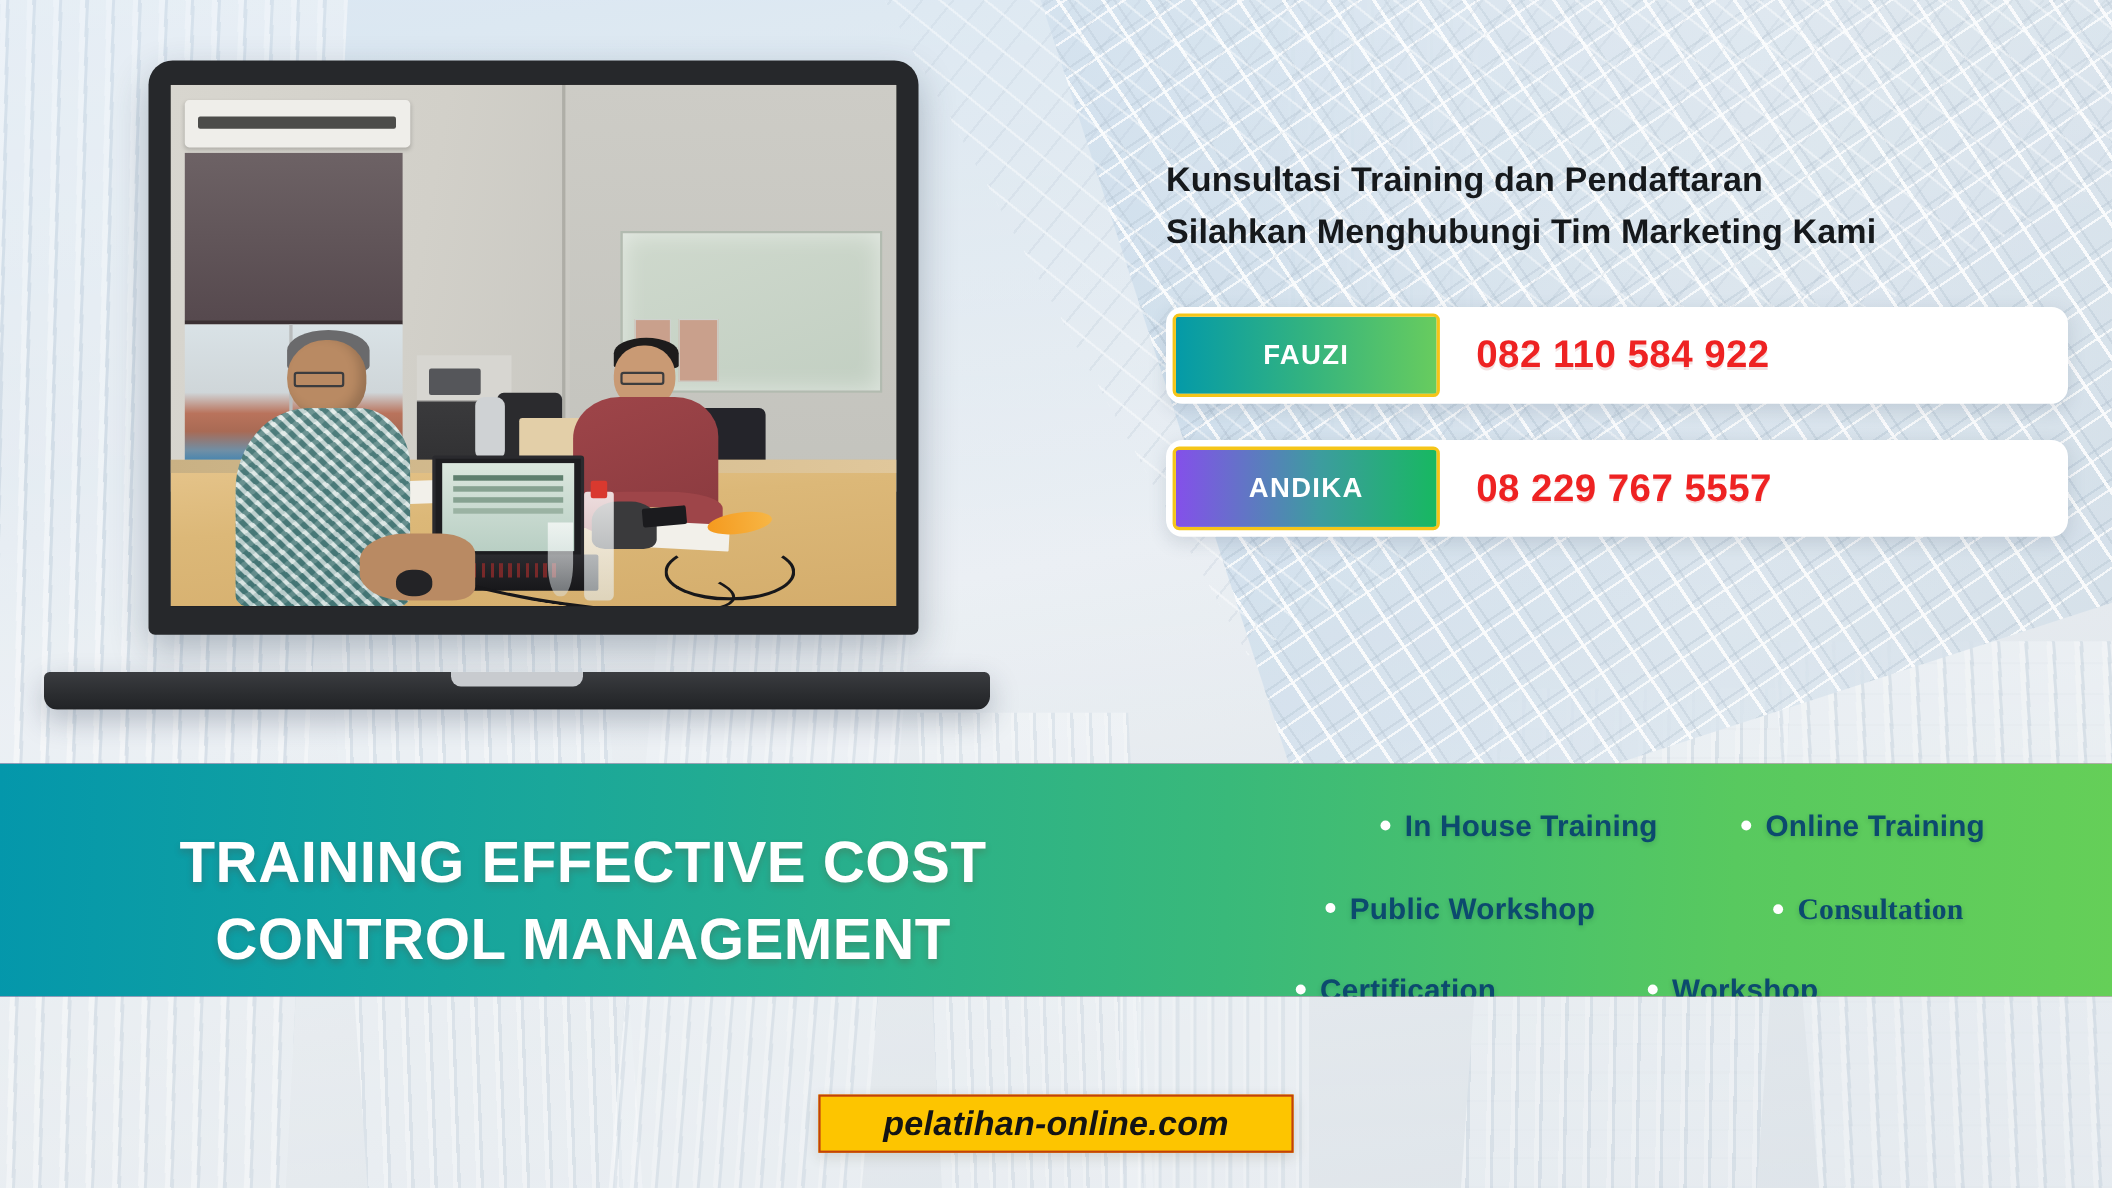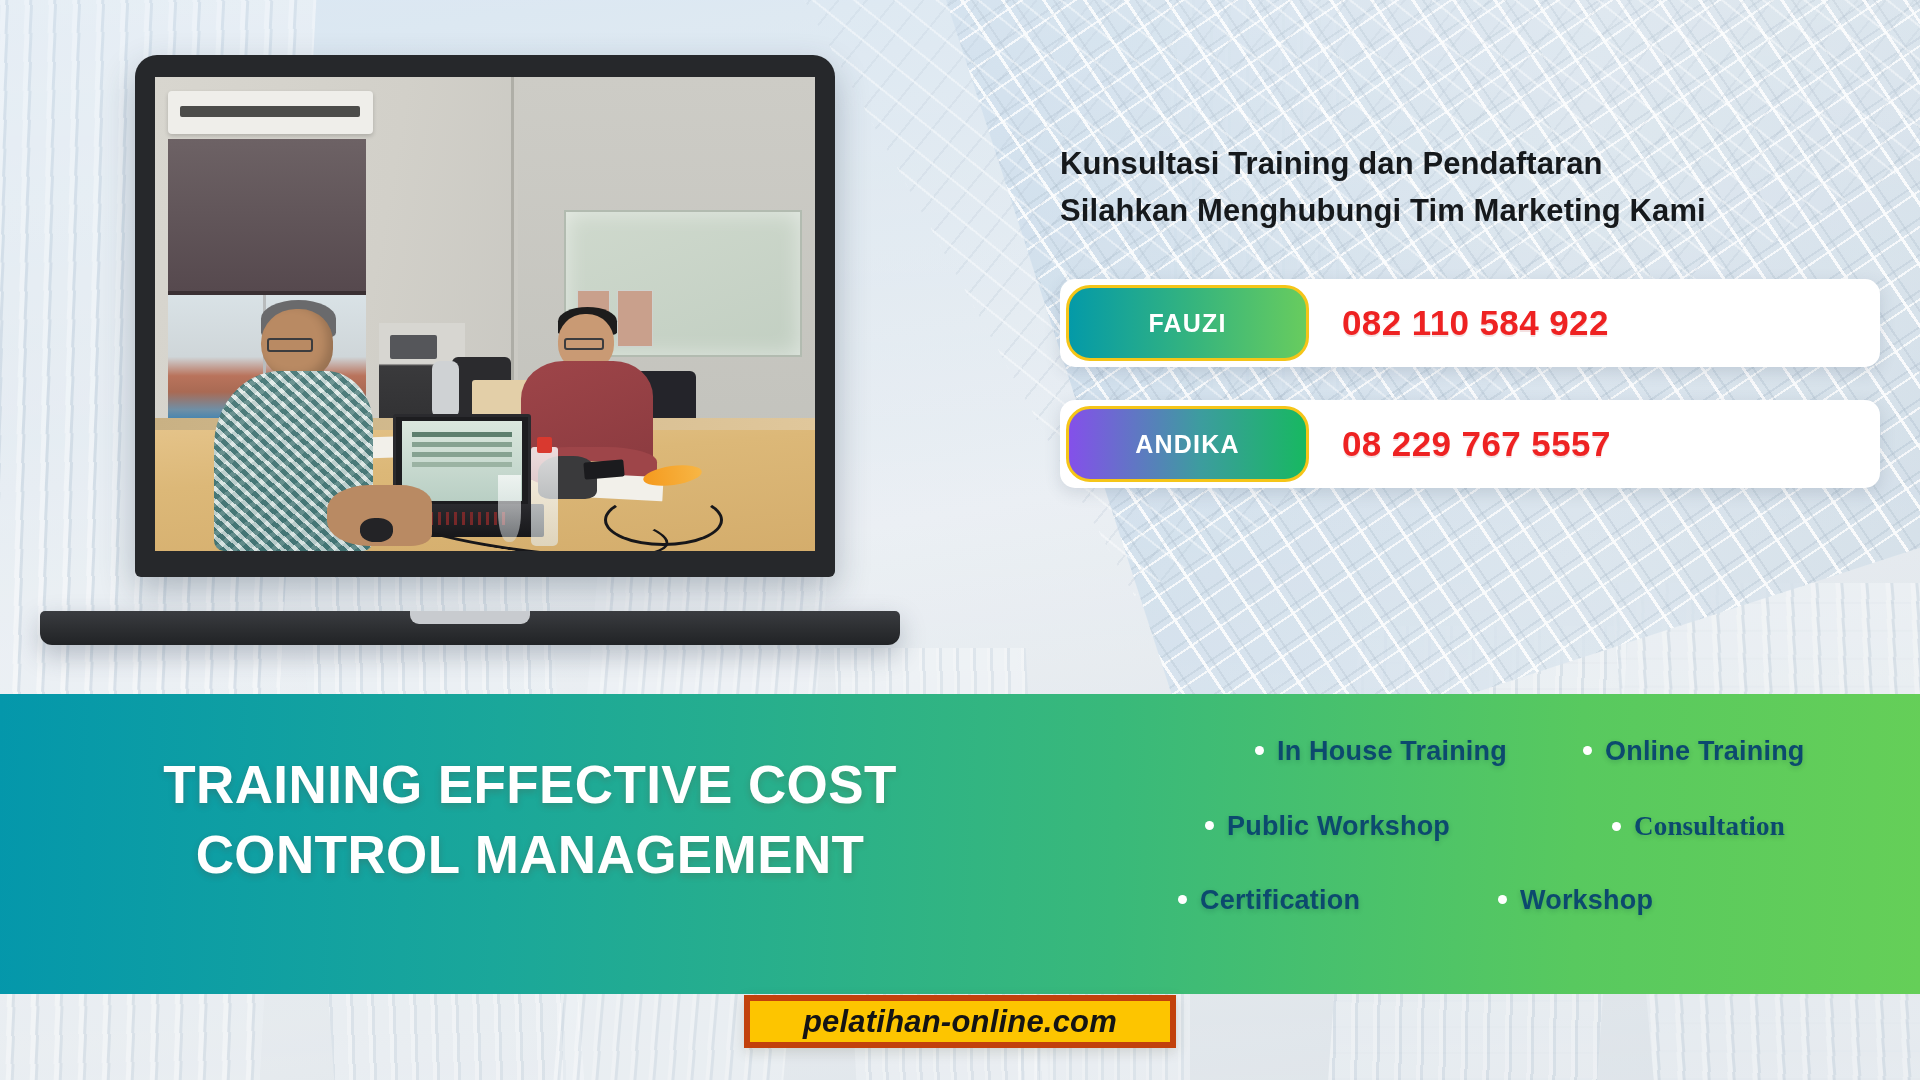--- a/index.html
+++ b/index.html
@@ -187,33 +187,33 @@
     font-size:31px; line-height:47px;
   }
   .cards{ margin-top:45px; }
   .card{
     position:relative; height:88px; background:#fff; border-radius:15px;
     margin-bottom:33px; display:flex; align-items:center;
     box-shadow:0 5px 16px rgba(60,80,105,.16);
   }
   .chip{
     position:absolute; left:6px; top:6px; height:76px; width:243px;
-    border-radius:24px; border:3px solid #f5c518;
+    border-radius:6px; border:3px solid #f5c518;
     display:flex; align-items:center; justify-content:center;
     color:#fff; font-weight:700; font-size:25px; letter-spacing:1.2px;
   }
   .chip-fauzi{ background:linear-gradient(90deg,#049aa8 0%,#35b47e 52%,#68cc5e 100%); }
   .chip-andika{ background:linear-gradient(90deg,#8450ea 0%,#3d9c9f 55%,#17b861 100%); }
   .phone{
     margin-left:282px; color:#ee2222; font-weight:700; font-size:35px;
     letter-spacing:.4px; text-shadow:0 2px 0 rgba(160,0,0,.12);
   }
 
   
-  #banner{ position:absolute; left:0; top:694px; width:1920px; height:300px; z-index:4; overflow:hidden; }
+  #banner{ position:absolute; left:0; top:694px; width:1920px; height:212px; z-index:4; overflow:hidden; }
   .band-orange{
     position:absolute; inset:0;
     background:linear-gradient(95deg,#f93b22 0%,#f8482a 28%,#fa6733 62%,#fb7b37 100%);
     clip-path:polygon(0 0, 1215 0, 1065 300, 0 300);
   }
   .band-purple{
     position:absolute; inset:0;
     background:linear-gradient(160deg,#6f63d8 0%,#7b4fe6 55%,#8a3ff0 100%);
     clip-path:polygon(1160 0, 1240 0, 1095 300, 1018 300);
   }
@@ -236,21 +236,21 @@
   .s0{ left:1255px; top:42px; }
   .s1{ left:1583px; top:42px; }
   .s2{ left:1205px; top:117px; }
   .s3{ left:1612px; top:117px;font-family:Liberation Serif, serif; }
   .s4{ left:1178px; top:191px; }
   .s5{ left:1498px; top:191px; }
 
   
   #urlbar{
     position:absolute; left:744px; top:995px; width:432px; height:53px; z-index:6;
-    background:#fdc500; border:6px solid #c2410c;
+    background:#fdc500; border:2px solid #c2410c;
     display:flex; align-items:center; justify-content:center;
     box-shadow:0 4px 12px rgba(70,70,40,.16);
   }
   #urlbar span{ color:#141414; font-weight:700; font-style:italic;
     font-size:31px; letter-spacing:.2px; }
 </style>
 </head>
 <body>
 
 <div id="bg">

